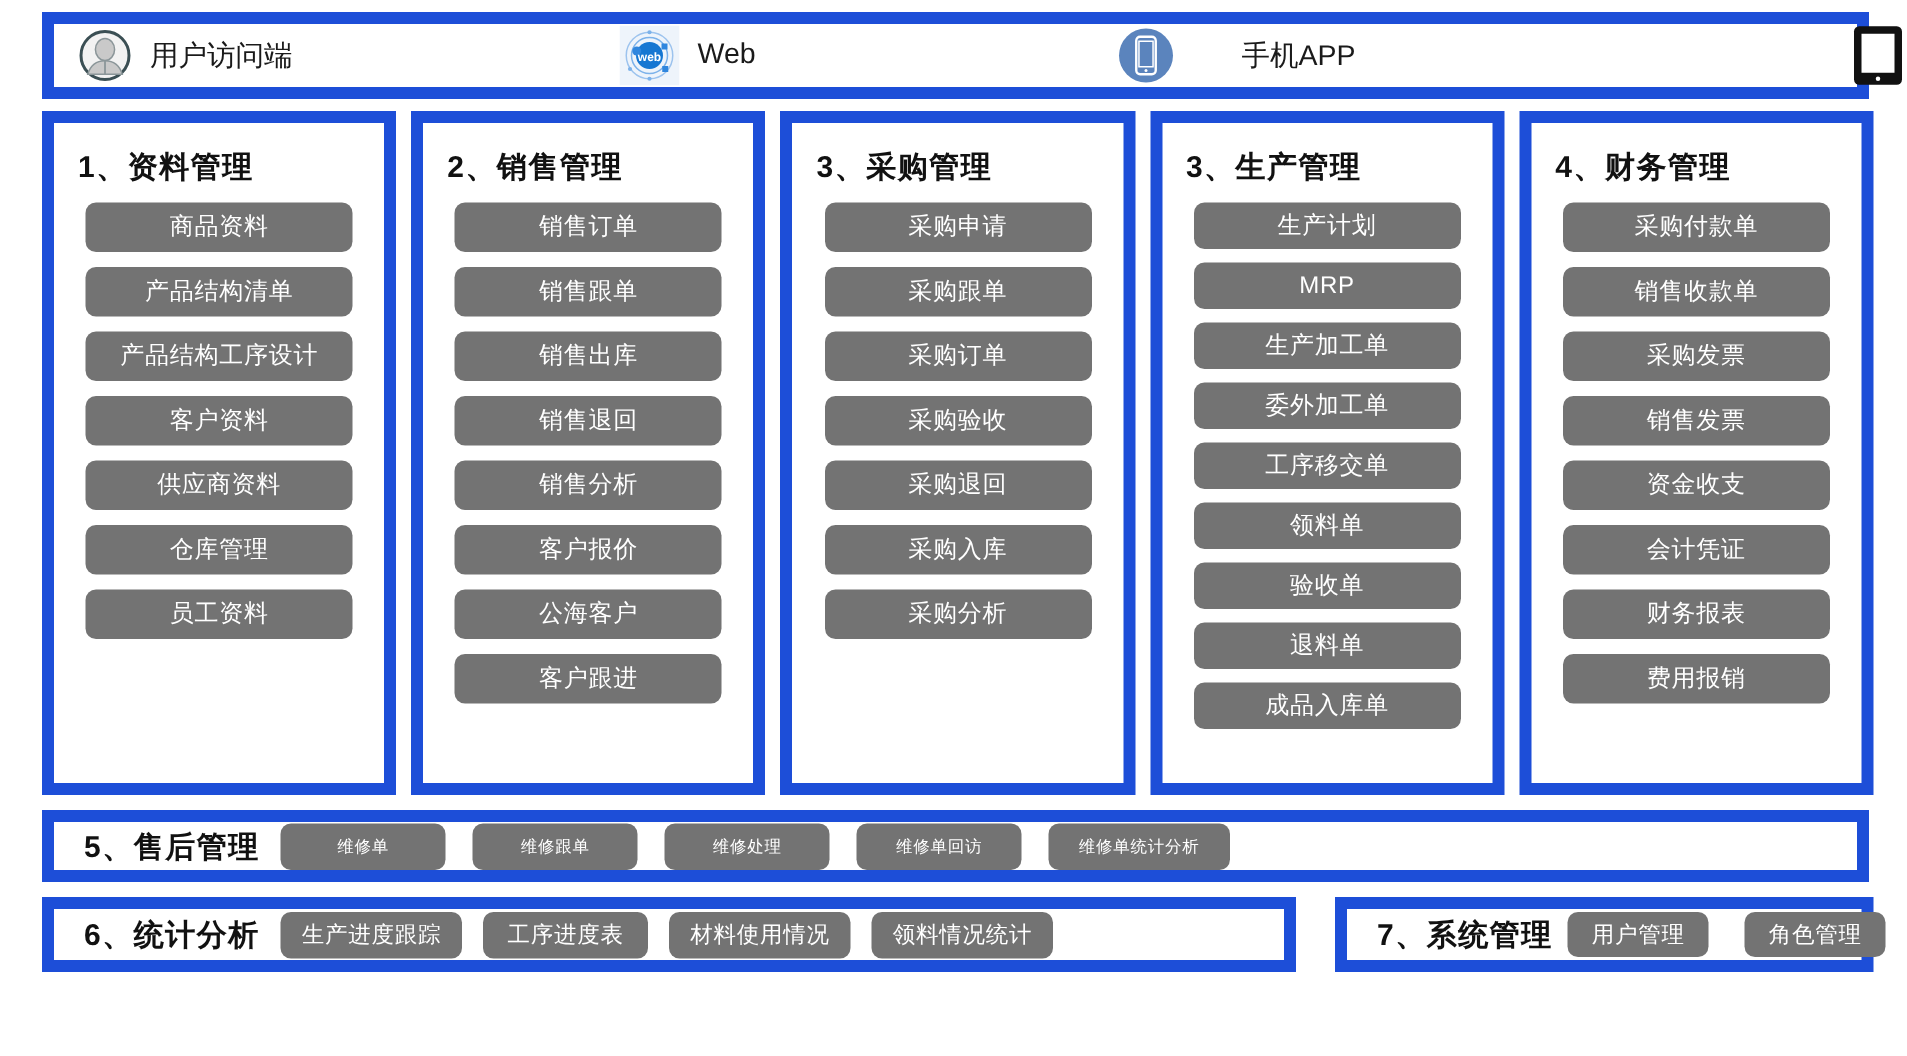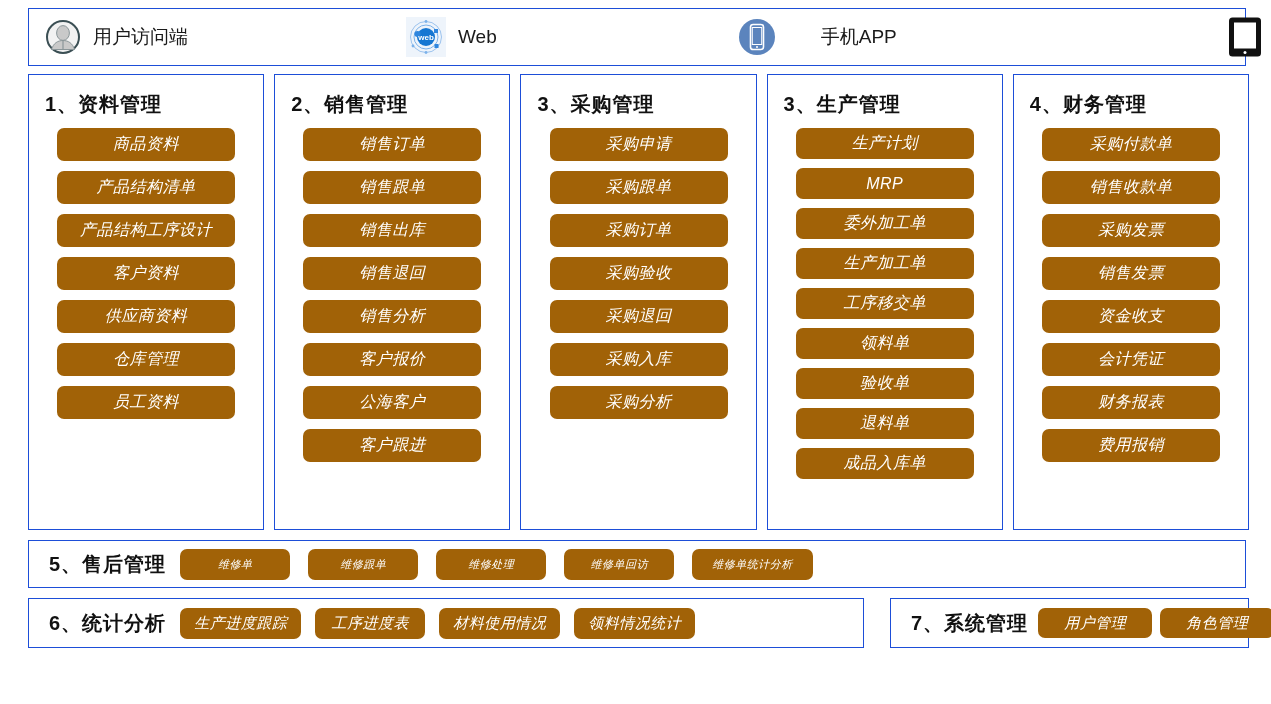--- a/index.html
+++ b/index.html
@@ -13,35 +13,34 @@
   .page{
     position:relative;
     width:1271px;height:704px;
     box-sizing:border-box;
     padding:8px 22px 8px 28px;
     display:flex;flex-direction:column;
   }
 
   
   .gbox{
-    border:1px solid #1d4ed8;
+    border:8px solid #1d4ed8;
     background:#ffffff;
     box-sizing:border-box;
   }
   .btn{
-    background:#a16207;
+    background:#737373;
     color:#ffffff;
     border-radius:7px;
     text-align:center;
     box-sizing:border-box;
     white-space:nowrap;
     display:flex;align-items:center;justify-content:center;
     cursor:pointer;
     letter-spacing:.5px;
-    font-style:italic;
   }
 
   
   .accessbar{
     height:58px;
     width:1218px;
     display:flex;
     align-items:center;
     flex:0 0 auto;
   }
@@ -137,21 +136,21 @@
     height:31px;font-size:15px;
     padding:0 14px;margin-right:14px;
     min-width:110px;
   }
   .panel-sys{
     width:359px;
     display:flex;align-items:center;
   }
   .panel-sys .btn{
     height:30px;font-size:15px;
-    padding:0 26px;margin-right:8px;
+    padding:0 16px;margin-right:24px;
   }
   .panel-sys .row-title{margin-right:10px;}
 </style>
 </head>
 <body>
 
 <div class="page">
 
   <div class="accessbar gbox">
 
@@ -245,22 +244,22 @@
       <div class="btn">采购验收</div>
       <div class="btn">采购退回</div>
       <div class="btn">采购入库</div>
       <div class="btn">采购分析</div>
     </div>
 
     <div class="col col-dense gbox">
       <div class="col-title">3、生产管理</div>
       <div class="btn">生产计划</div>
       <div class="btn">MRP</div>
+      <div class="btn">生产加工单</div>
       <div class="btn">委外加工单</div>
-      <div class="btn">生产加工单</div>
       <div class="btn">工序移交单</div>
       <div class="btn">领料单</div>
       <div class="btn">验收单</div>
       <div class="btn">退料单</div>
       <div class="btn">成品入库单</div>
     </div>
 
     <div class="col gbox">
       <div class="col-title">4、财务管理</div>
       <div class="btn">采购付款单</div>

